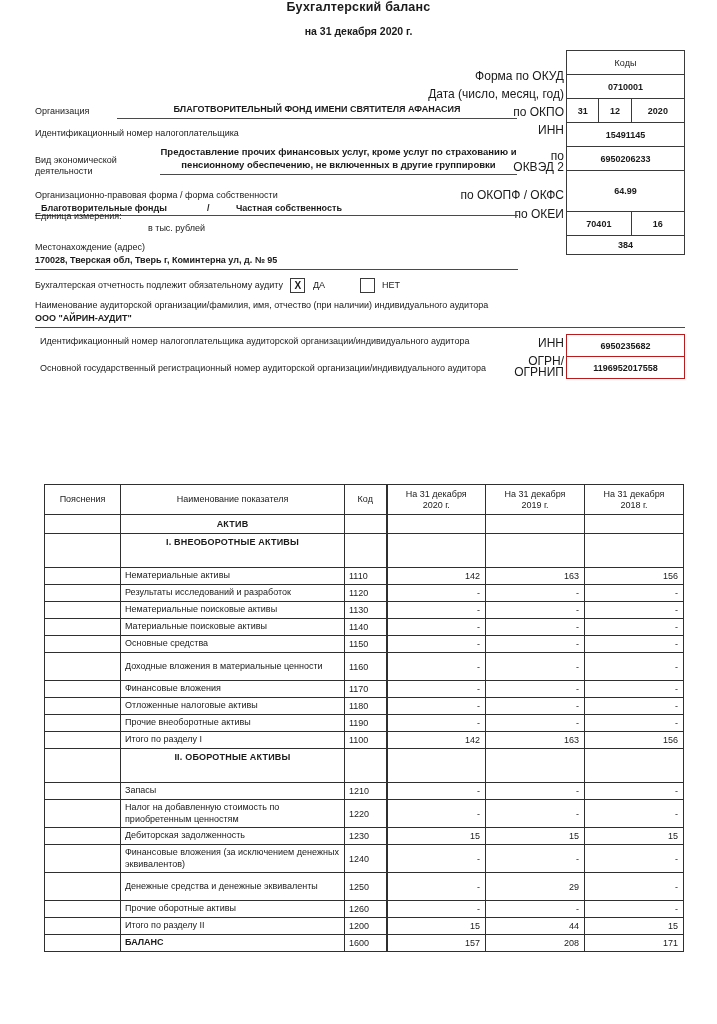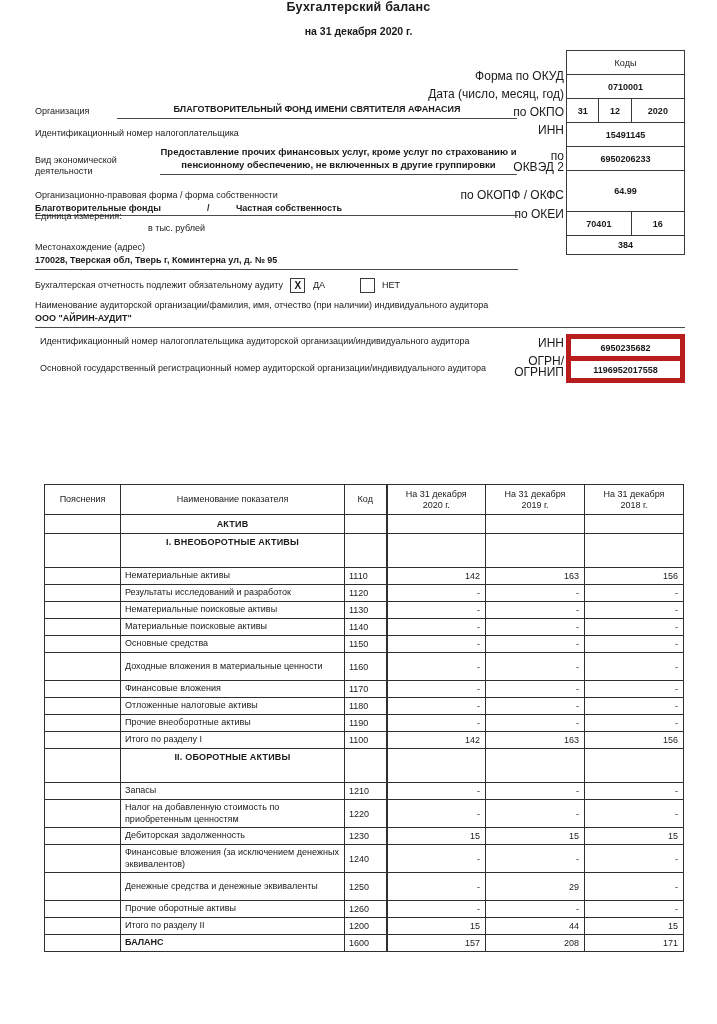--- a/index.html
+++ b/index.html
@@ -65,21 +65,21 @@
     text-align: center; line-height: 14px; font-size: 10px; font-weight: bold;
     margin: 0 5px;
   }
 
   
   .aud-table {
     position: absolute; left: 566px;
     width: 119px; border-collapse: collapse;
   }
   .aud-table td {
-    border: 5px solid #b91c1c; height: 22px;
+    border: 1px solid #b91c1c; height: 22px;
     text-align: center; font-weight: bold; font-size: 9px;
   }
 
   
   .bs-wrap { position: absolute; left: 44px; top: 484px; width: 640px; }
   table.bs {
     width: 640px;
     border-collapse: collapse;
     font-size: 9px;
   }
@@ -169,21 +169,21 @@
 
     <div class="lline" style="left:35px; top:55px;">Организация</div>
     <div class="lline b ul" style="left:117px; top:53px; width:400px; padding-bottom:3px;">БЛАГОТВОРИТЕЛЬНЫЙ ФОНД ИМЕНИ СВЯТИТЕЛЯ АФАНАСИЯ</div>
 
     <div class="lline" style="left:35px; top:77px;">Идентификационный номер налогоплательщика</div>
 
     <div class="lline" style="left:35px; top:105px; width:125px; line-height:11px;">Вид экономической деятельности</div>
     <div class="big ul" style="position:absolute; left:160px; top:96px; width:357px; padding-bottom:3px;">Предоставление прочих финансовых услуг, кроме услуг по страхованию и пенсионному обеспечению, не включенных в другие группировки</div>
 
     <div class="lline" style="left:35px; top:139px;">Организационно-правовая форма / форма собственности</div>
-    <div class="lline b" style="left:35px; top:152px;">Благотворительные фонды</div>
+    <div class="lline b" style="left:41px; top:152px;">Благотворительные фонды</div>
     <div class="lline b" style="left:207px; top:152px;">/</div>
     <div class="lline b" style="left:236px; top:152px;">Частная собственность</div>
     <div style="position:absolute; left:35px; top:165px; width:483px; border-bottom:1px solid #4a4a4a;"></div>
 
     <div class="lline" style="left:35px; top:160px;">Единица измерения:</div>
     <div class="lline" style="left:148px; top:172px;">в тыс. рублей</div>
 
     <div class="lline" style="left:35px; top:191px;">Местонахождение (адрес)</div>
     <div class="lline b" style="left:35px; top:204px;">170028, Тверская обл, Тверь г, Коминтерна ул, д. № 95</div>
     <div style="position:absolute; left:35px; top:219px; width:483px; border-bottom:1px solid #4a4a4a;"></div>

